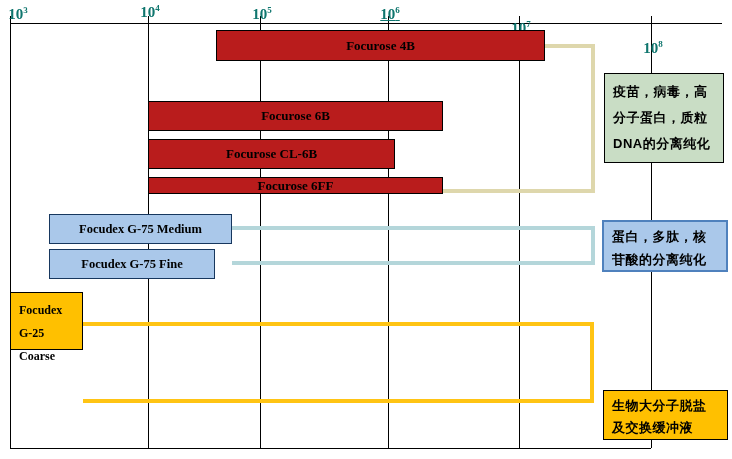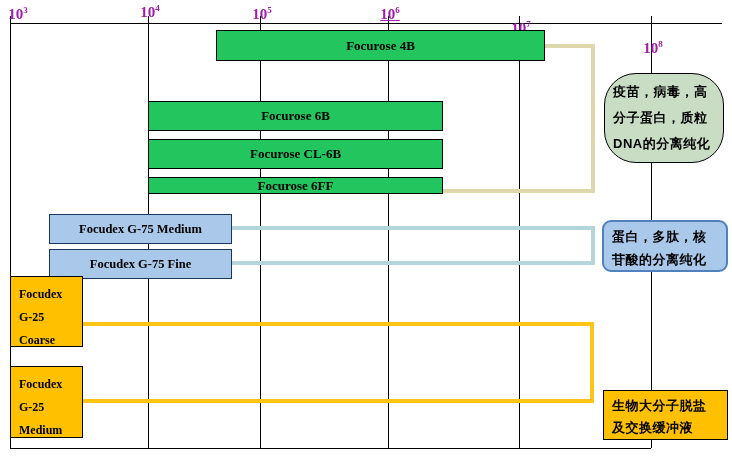--- a/index.html
+++ b/index.html
@@ -3,28 +3,28 @@
 <meta charset="utf-8">
 <style>
   html,body{margin:0;padding:0;background:#fff;}
   .canvas{
     position:relative;width:732px;height:459px;background:#fff;overflow:hidden;
     font-family:"Liberation Serif","DejaVu Serif",serif;
   }
   .overlay{position:absolute;left:0;top:0;width:732px;height:459px;pointer-events:none;}
   .tick-label{
     position:absolute;width:26px;text-align:center;font-weight:bold;font-size:15px;
-    color:#a21caf;line-height:16px;
+    color:#0f766e;line-height:16px;
   }
   .tick-label sup{font-size:9px;}
   .bar{
     position:absolute;box-sizing:border-box;display:flex;align-items:center;justify-content:center;
     font-weight:bold;font-size:13px;color:#000;white-space:nowrap;
   }
-  .bar-green{background:#22c55e;border:1px solid #000;}
+  .bar-green{background:#b91c1c;border:1px solid #000;}
   .bar-blue{background:#aac8ea;border:1.5px solid #17375e;font-size:12.5px;}
   .box-gold{
     position:absolute;box-sizing:border-box;background:#ffc000;border:1.5px solid #000;
     font-weight:bold;font-size:12px;color:#000;padding:6px 4px 0 8px;line-height:23px;
     word-spacing:999px; 
   }
   .annotation{
     position:absolute;box-sizing:border-box;font-weight:bold;font-size:13px;color:#000;
     letter-spacing:0.5px;line-height:26px;padding:5px 8px;
     font-family:"Liberation Sans","DejaVu Sans",sans-serif;
@@ -64,26 +64,25 @@
 
   <span class="tick-label" style="left:5px;top:2px;"><span>10</span><sup>3</sup></span>
   <span class="tick-label" style="left:137px;top:0;"><span>10</span><sup>4</sup></span>
   <span class="tick-label" style="left:249px;top:2px;"><span>10</span><sup>5</sup></span>
   <span class="tick-label" style="left:377px;top:2px;text-decoration:underline;"><span>10</span><sup>6</sup></span>
   <span class="tick-label" style="left:508px;top:16px;"><span>10</span><sup>7</sup></span>
   <span class="tick-label" style="left:640px;top:2px;margin-top:34px;"><span>10</span><sup>8</sup></span>
 
   <div class="bar bar-green" style="left:216px;top:30px;width:329px;height:31px;">Focurose 4B</div>
   <div class="bar bar-green" style="left:148px;top:101px;width:295px;height:30px;">Focurose 6B</div>
-  <div class="bar bar-green" style="left:148px;top:139px;width:295px;height:30px;">Focurose CL-6B</div>
+  <div class="bar bar-green" style="left:148px;top:139px;width:247px;height:30px;">Focurose CL-6B</div>
   <div class="bar bar-green" style="left:148px;top:177px;width:295px;height:17px;">Focurose 6FF</div>
 
   <div class="bar bar-blue" style="left:49px;top:214px;width:183px;height:30px;">Focudex G-75 Medium</div>
-  <div class="bar bar-blue" style="left:49px;top:249px;width:183px;height:30px;">Focudex G-75 Fine</div>
+  <div class="bar bar-blue" style="left:49px;top:249px;width:166px;height:30px;">Focudex G-75 Fine</div>
 
-  <div class="box-gold" style="left:10px;top:276px;width:73px;height:71px;">Focudex G-25 Coarse</div>
-  <div class="box-gold" style="left:10px;top:366px;width:73px;height:72px;">Focudex G-25 Medium</div>
+  <div class="box-gold" style="left:10px;top:292px;width:73px;height:58px;">Focudex G-25 Coarse</div>
 
-  <div class="annotation ann-green" style="left:604px;top:73px;width:120px;height:90px;border-radius:32px;">疫苗，病毒，高分子蛋白，质粒DNA的分离纯化</div>
-  <div class="annotation ann-blue" style="left:602px;top:220px;width:126px;height:52px;border-radius:9px;">蛋白，多肽，核苷酸的分离纯化</div>
+  <div class="annotation ann-green" style="left:604px;top:73px;width:120px;height:90px;">疫苗，病毒，高分子蛋白，质粒DNA的分离纯化</div>
+  <div class="annotation ann-blue" style="left:602px;top:220px;width:126px;height:52px;">蛋白，多肽，核苷酸的分离纯化</div>
   <div class="annotation ann-gold" style="left:603px;top:342px;width:125px;height:50px;">生物大分子脱盐及交换缓冲液</div>
 
 </div>
 
 </body></html>

